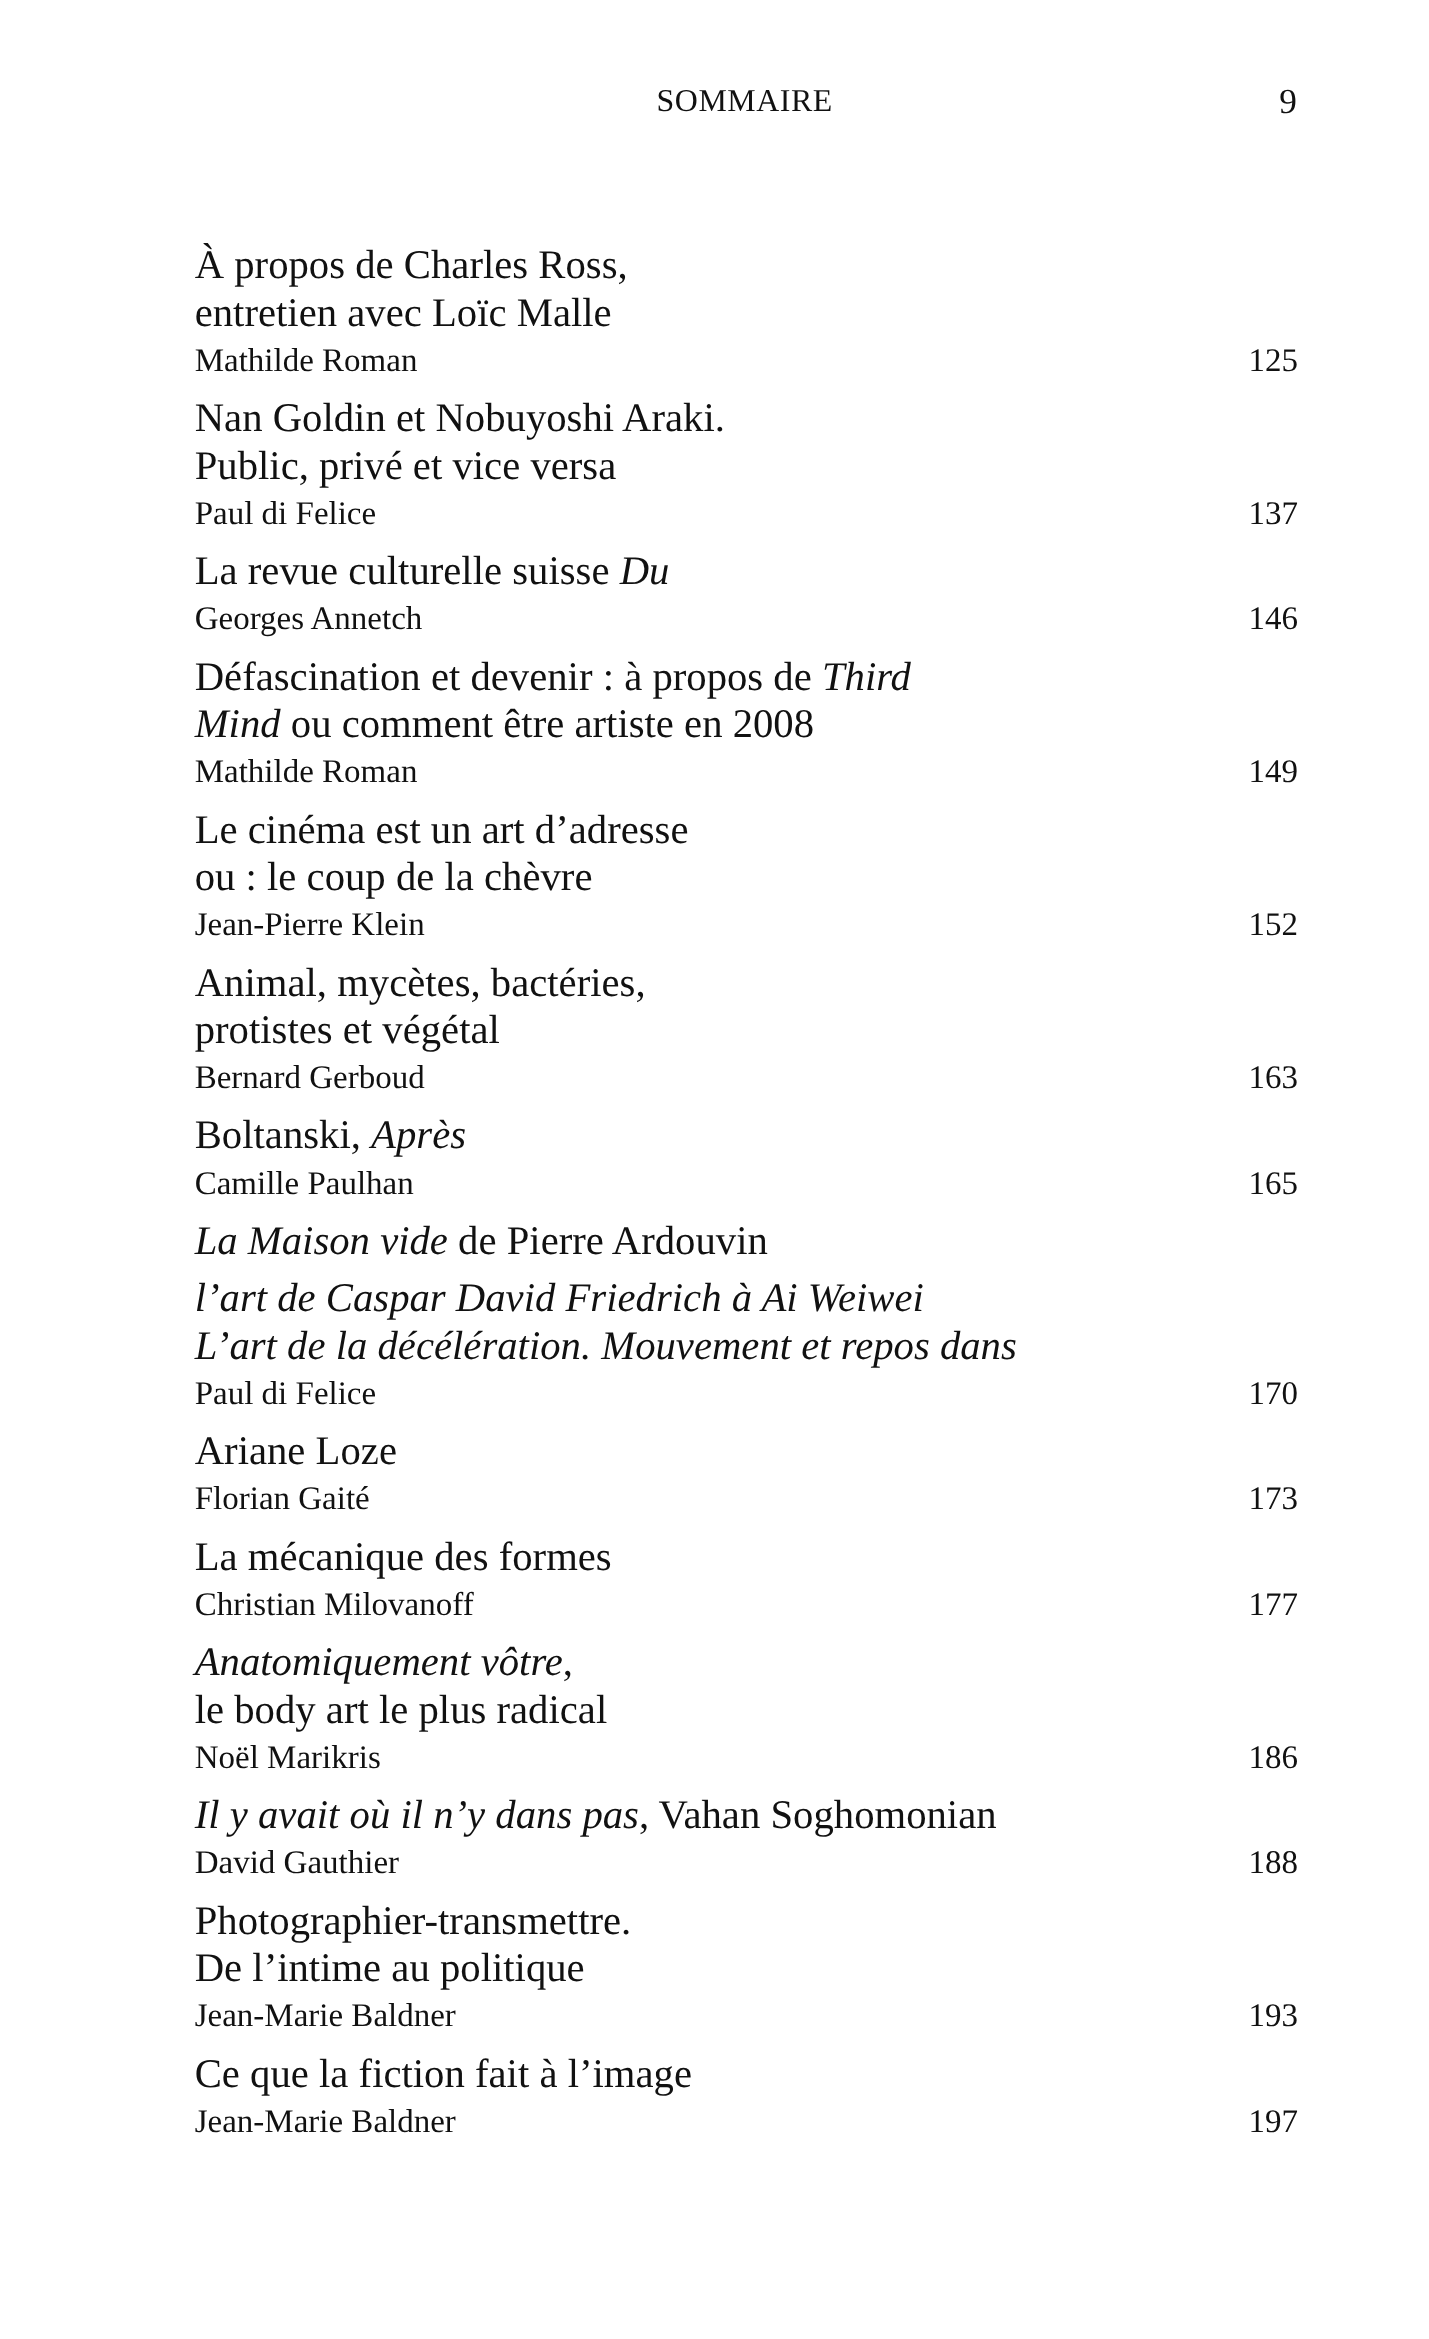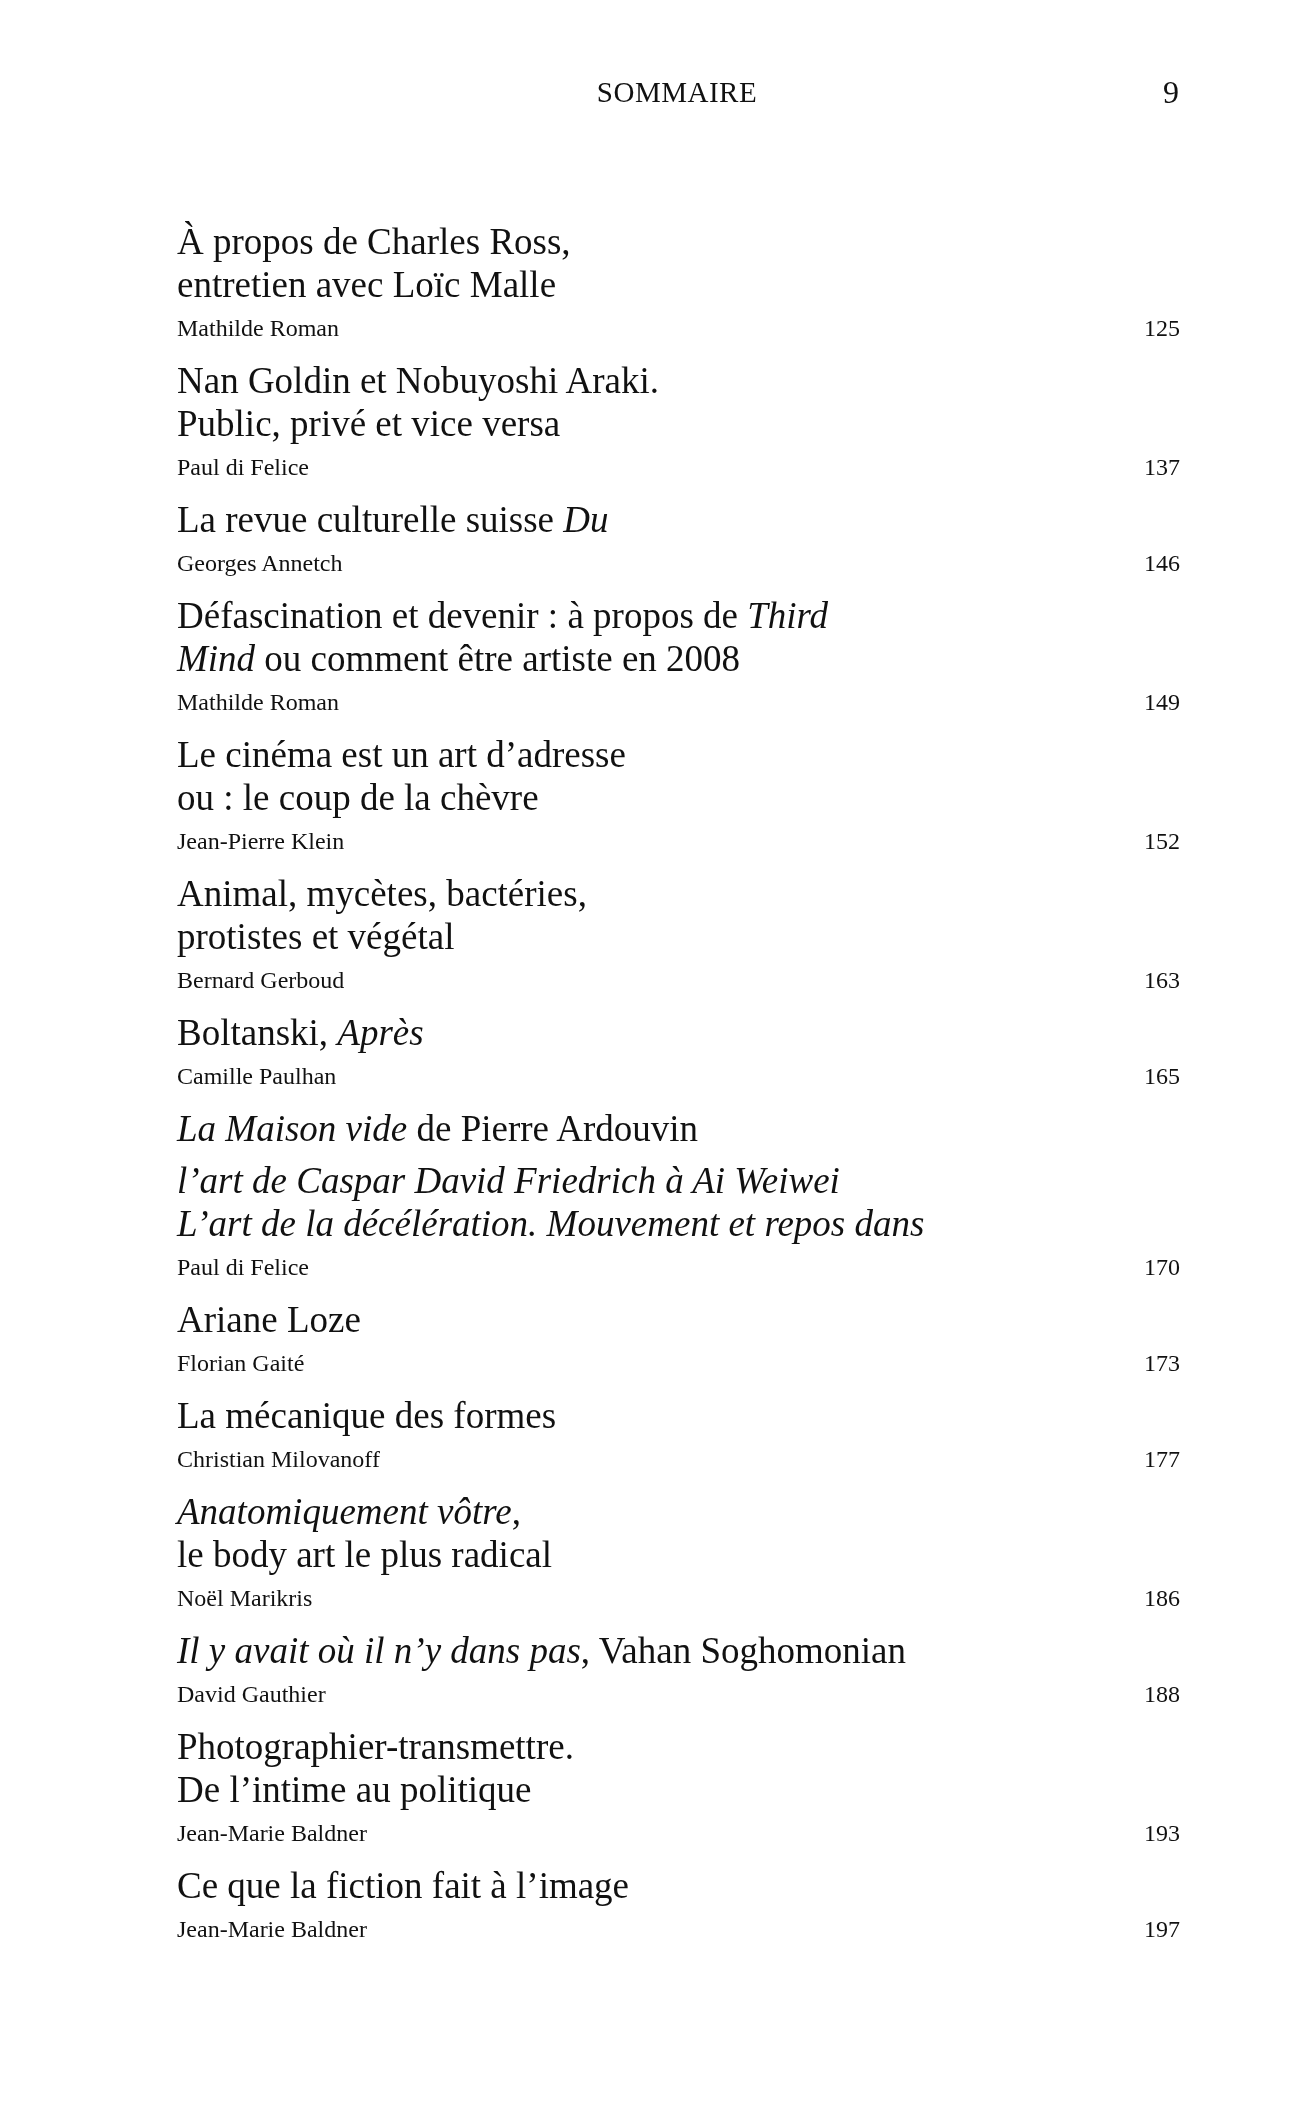--- a/index.html
+++ b/index.html
@@ -20,21 +20,21 @@
   .toc {
     position: absolute; top: 220px; left: 177px; width: 1003px;
   }
   .entry { margin: 0 0 9px 0; }
   .title {
     font-size: 37px; line-height: 43px; margin: 0;
   }
   .title i { font-style: italic; }
   .byline {
     display: flex; justify-content: space-between; align-items: baseline;
-    font-size: 24px; line-height: 44px;
+    font-size: 30px; line-height: 44px;
   }
   .page { }
 </style>
 </head>
 <body>
 
 <div class="running-head">
   <div class="running-title">SOMMAIRE</div>
   <div class="folio">9</div>
 </div>

